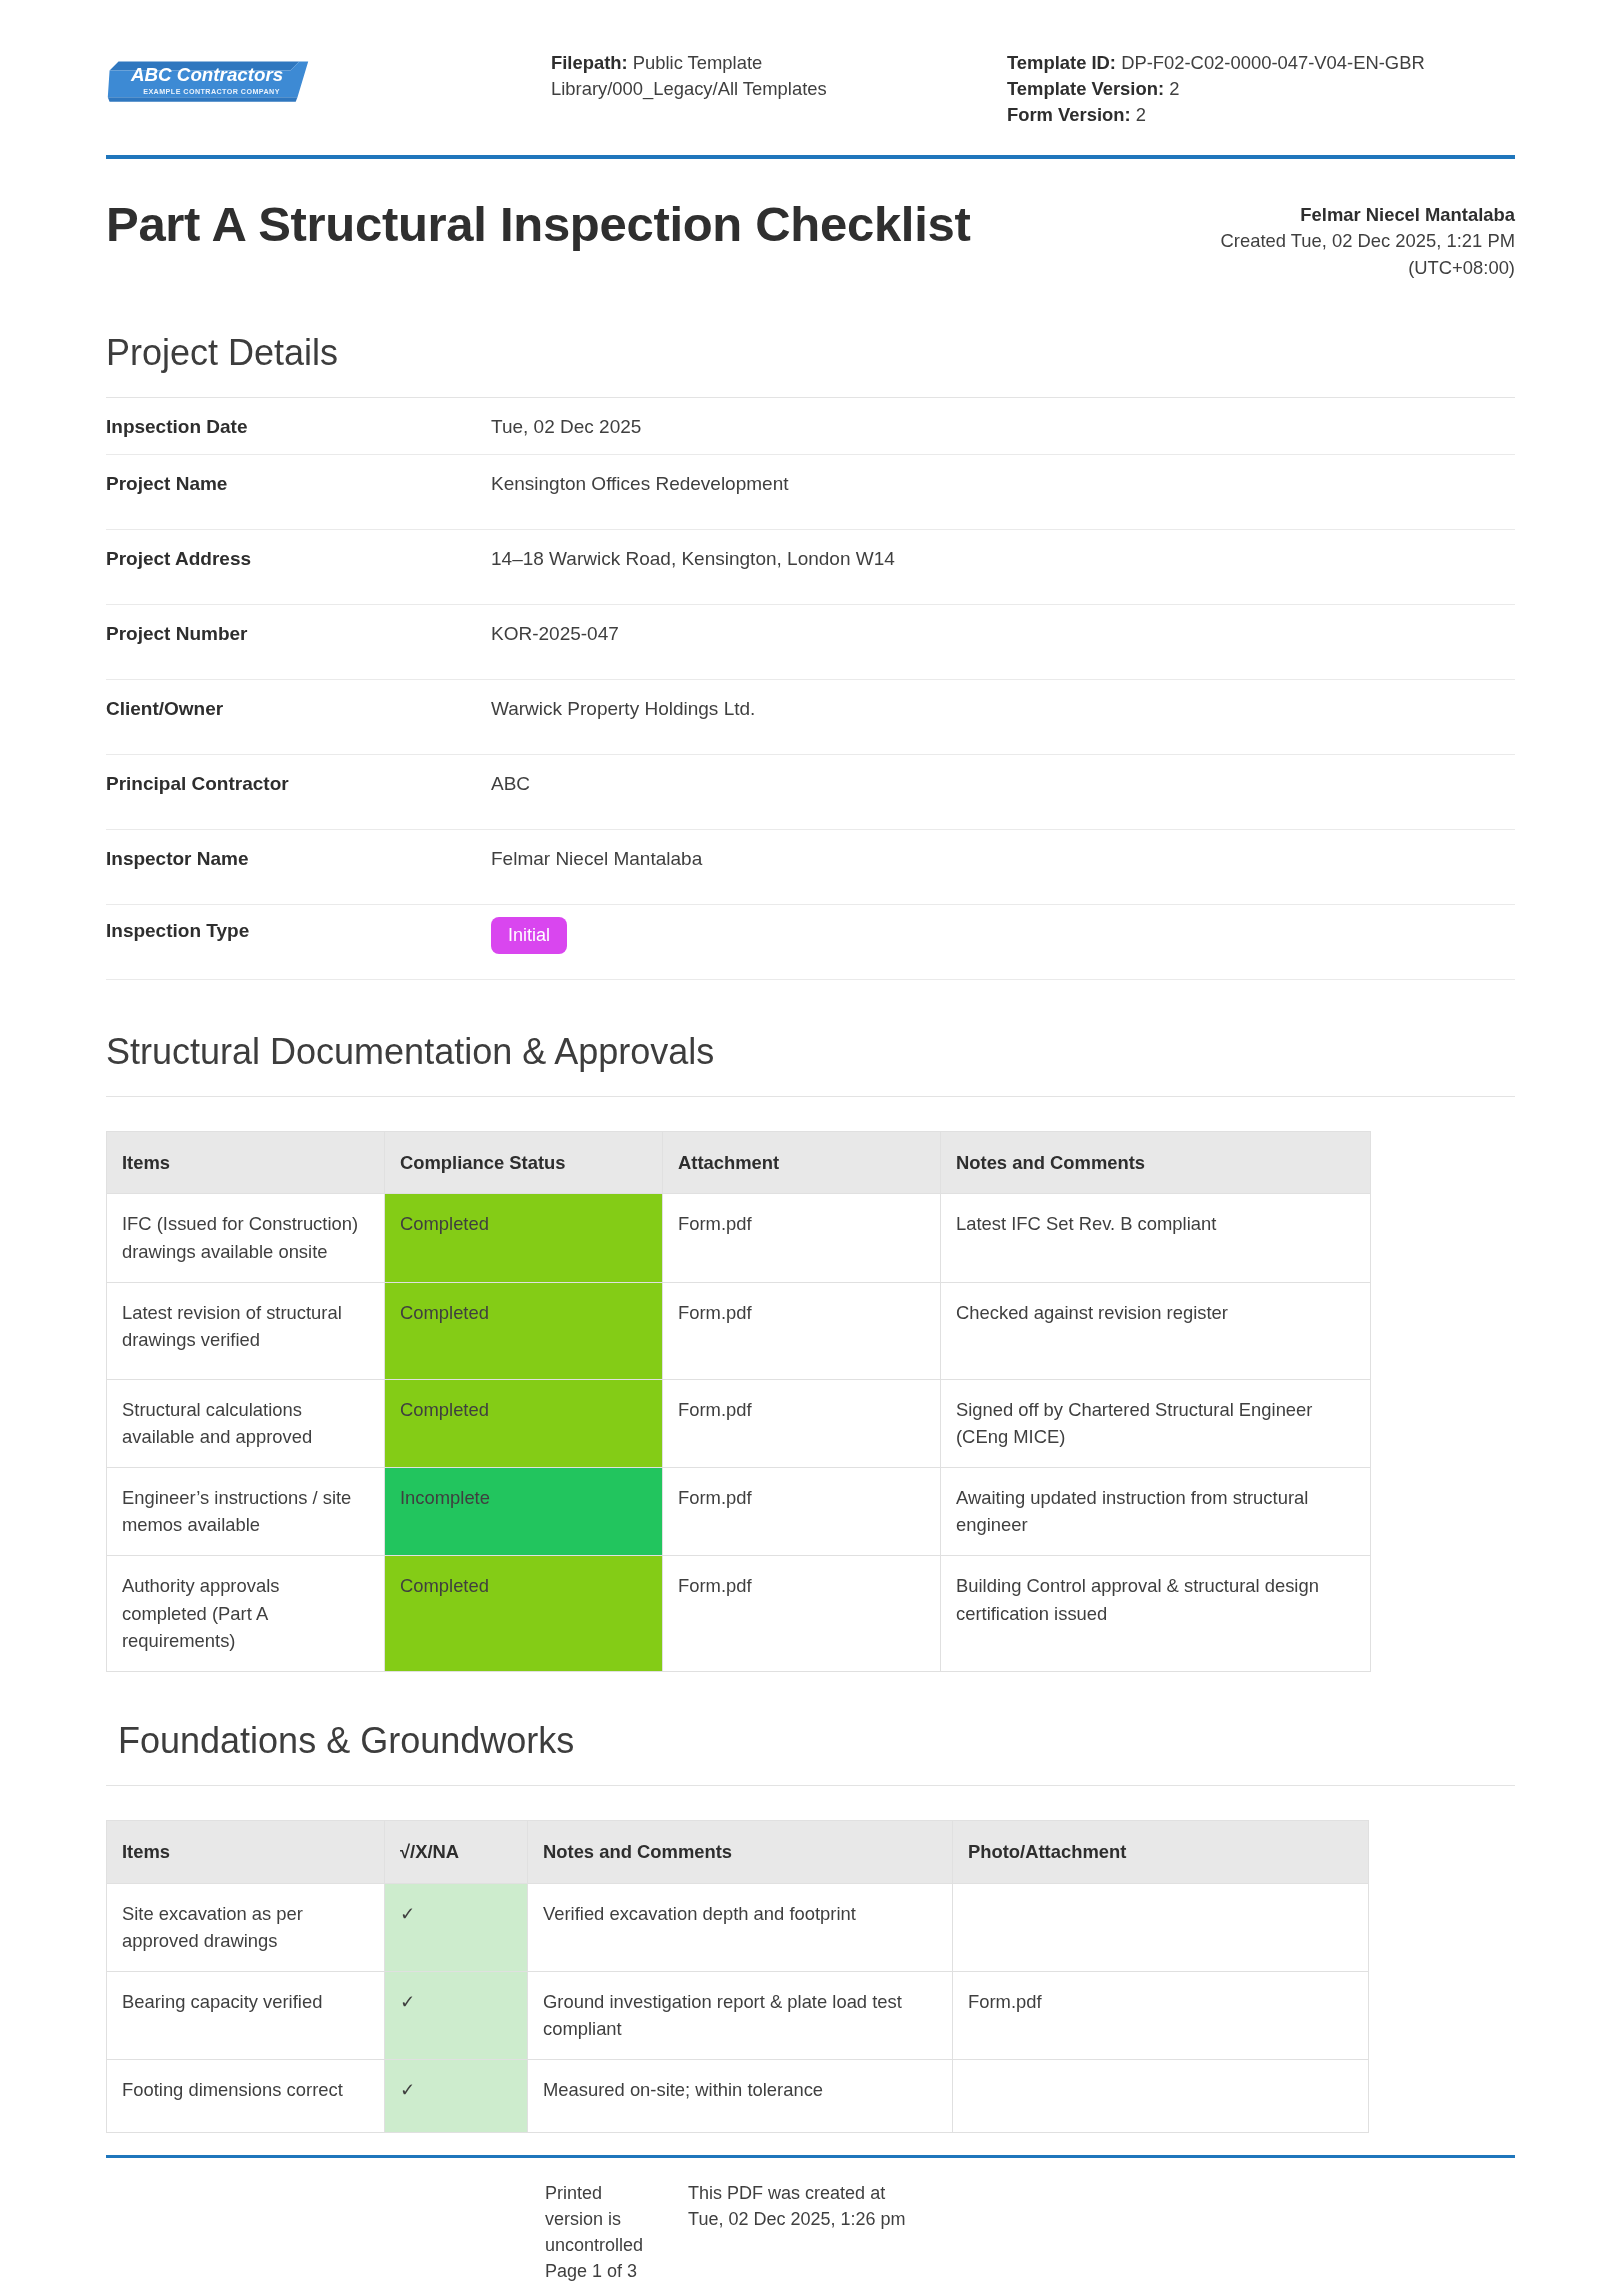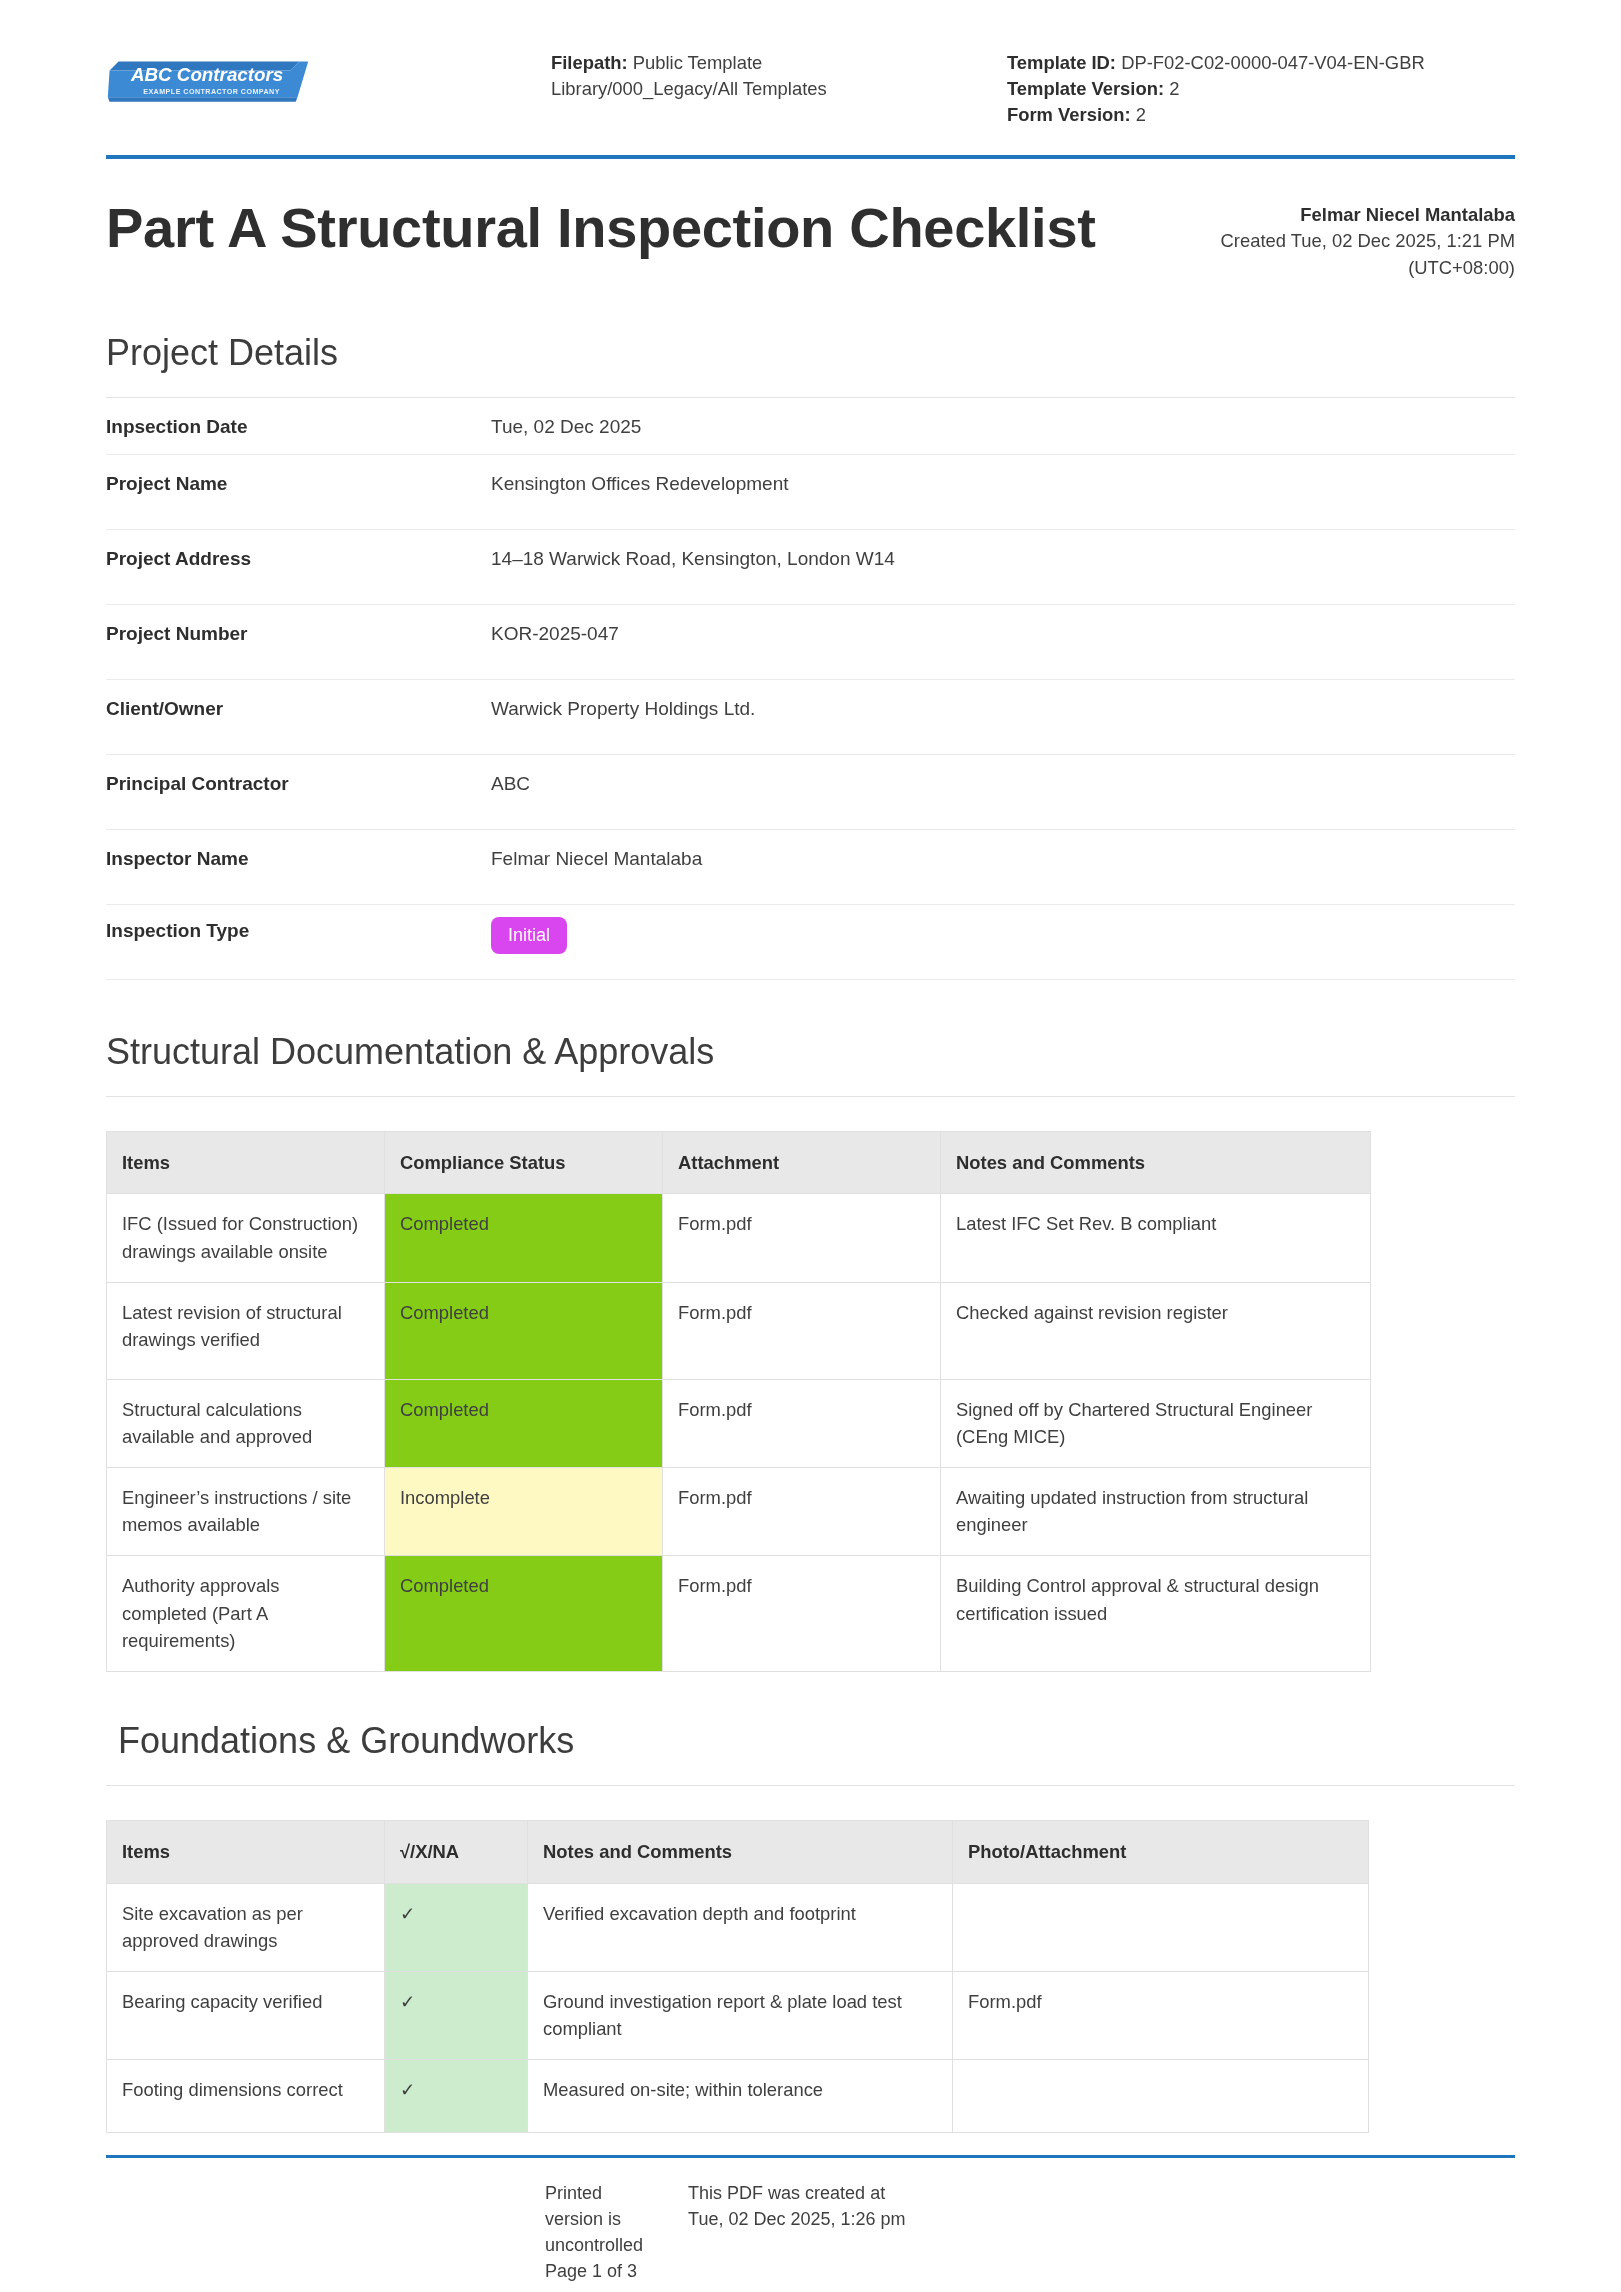--- a/index.html
+++ b/index.html
@@ -69,21 +69,21 @@
   }
 
   
   .title-row {
     display: flex;
     align-items: flex-start;
     padding: 38px 107px 0 106px;
   }
   .doc-title {
     flex: 1 1 auto;
-    font-size: 56px;
+    font-size: 49px;
     font-weight: bold;
     color: #2f2f2f;
     letter-spacing: -0.3px;
     line-height: 1.12;
     margin: 0;
   }
   .created-block {
     flex: 0 0 auto;
     text-align: right;
     font-size: 18.4px;
@@ -165,21 +165,21 @@
     color: #3f3f3f;
   }
   table.data th {
     background: #e8e8e8;
     font-weight: bold;
     color: #2e2e2e;
     padding-top: 17px;
     padding-bottom: 17px;
   }
   td.ok   { background: #84cc16; margin-top: 40px; }
-  td.bad  { background: #fef9c3; }
+  td.bad  { background: #22c55e; }
   td.tickcell { background: #cdeccd; font-size: 19.7px; }
 
   
   .t1 col.c1 { width: 278px; }
   .t1 col.c2 { width: 278px; }
   .t1 col.c3 { width: 278px; }
   .t1 col.c4 { width: 430px; }
 
   
   .t2 col.c1 { width: 278px; }

